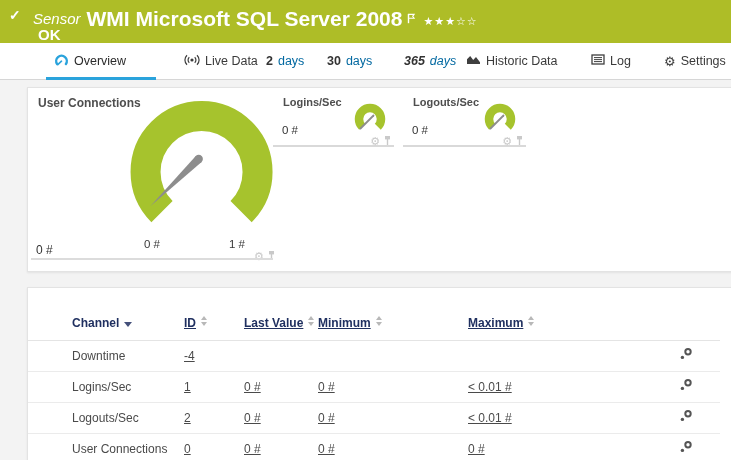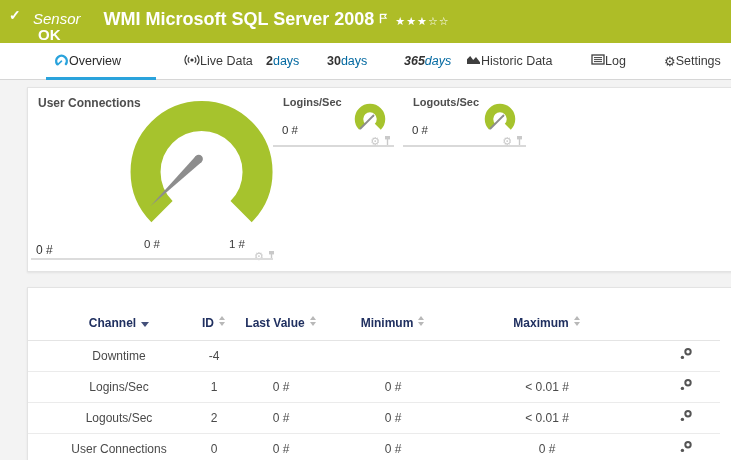--- a/index.html
+++ b/index.html
@@ -7,27 +7,27 @@
     width:731px;height:460px;overflow:hidden;position:relative;
     background:#f3f3f3;
     font-family:"Liberation Sans", sans-serif;
     -webkit-font-smoothing:antialiased;
   }
   
   .sensor-header{position:absolute;left:0;top:0;width:731px;height:43px;background:#aebd27;color:#fff;}
   .check{position:absolute;left:9px;top:7px;font-size:14px;font-weight:bold;}
   .title-line{position:absolute;left:33px;top:10px;display:flex;align-items:flex-end;white-space:nowrap;}
   .kind{font-style:italic;font-size:15px;line-height:18px;}
-  .sensor-title{font-weight:bold;font-size:18px;line-height:18px;margin-left:23px;}
+  .sensor-title{font-weight:bold;font-size:21px;line-height:18px;margin-left:6px;}
   .flag{margin-left:5px;margin-top:0px;}
   .stars{margin-left:7px;font-size:11px;line-height:14px;letter-spacing:1px;cursor:pointer;}
   .status-ok{position:absolute;left:38px;top:26px;font-size:15px;font-weight:bold;}
   
   .tabbar{position:absolute;left:0;top:43px;width:731px;height:37px;background:#fff;border-bottom:1px solid #d6d6d6;box-sizing:border-box;}
-  .tab{position:absolute;top:0;height:36px;display:flex;align-items:center;font-size:12.5px;color:#3a3a3a;cursor:pointer;}
+  .tab{position:absolute;top:0;height:36px;display:flex;align-items:center;gap:5px;font-size:12.5px;color:#3a3a3a;cursor:pointer;}
   .tab .num{font-weight:bold;color:#333;}
   .tab .unit{color:#0369a1;}
   .tab.active::after{content:"";position:absolute;left:0;right:0;bottom:-1px;height:3px;background:#2aa3dc;}
   .tab.active{color:#2b2b2b;}
   #tab-overview{left:46px;width:110px;padding-left:8px;box-sizing:border-box;}
   #tab-livedata{left:184px;align-items:center;}
   #tab-2days{left:266px;}
   #tab-30days{left:327px;}
   #tab-365days{left:404px;font-style:italic;}
   #tab-historic{left:466px;}
@@ -58,23 +58,23 @@
   .small-box-icons{right:2px;top:44px;}
   
   table.channels{border-collapse:collapse;table-layout:fixed;width:692px;font-size:12px;color:#4a4a4a;}
   table.channels col.c-channel{width:156px;}
   table.channels col.c-id{width:60px;}
   table.channels col.c-last{width:74px;}
   table.channels col.c-min{width:150px;}
   table.channels col.c-max{width:158px;}
   table.channels col.c-icon{width:94px;}
   th{font-weight:bold;color:#203060;text-align:left;vertical-align:bottom;padding:0 0 10px 0;border-bottom:1px solid #e4e4e4;font-size:12px;}
-  th.num,td.num{text-align:center;}
+  th.num,td.num{text-align:left;text-decoration:underline;}
   td{height:30px;padding:0;border-bottom:1px solid #ebebeb;}
-  td.channel,th.channel{padding-left:26px;text-align:center;}
+  td.channel,th.channel{padding-left:44px;text-align:left;}
   th{height:52px;box-sizing:border-box;}
   td.icon-cell,th.icon-cell{text-align:right;padding-right:27px;}
   .rowgear{cursor:pointer;display:inline-block;vertical-align:middle;}
   
   .sort{display:inline-block;width:7px;height:11px;position:relative;margin-left:5px;cursor:pointer;}
   .sort::before{content:"";position:absolute;left:0;top:0;border-left:3.5px solid transparent;border-right:3.5px solid transparent;border-bottom:4px solid #b8b8b8;}
   .sort::after{content:"";position:absolute;left:0;bottom:1px;border-left:3.5px solid transparent;border-right:3.5px solid transparent;border-top:4px solid #b8b8b8;}
   .sort-desc{display:inline-block;width:0;height:0;margin-left:5px;border-left:4px solid transparent;border-right:4px solid transparent;border-top:5px solid #44507a;}
 </style>
 </head>

